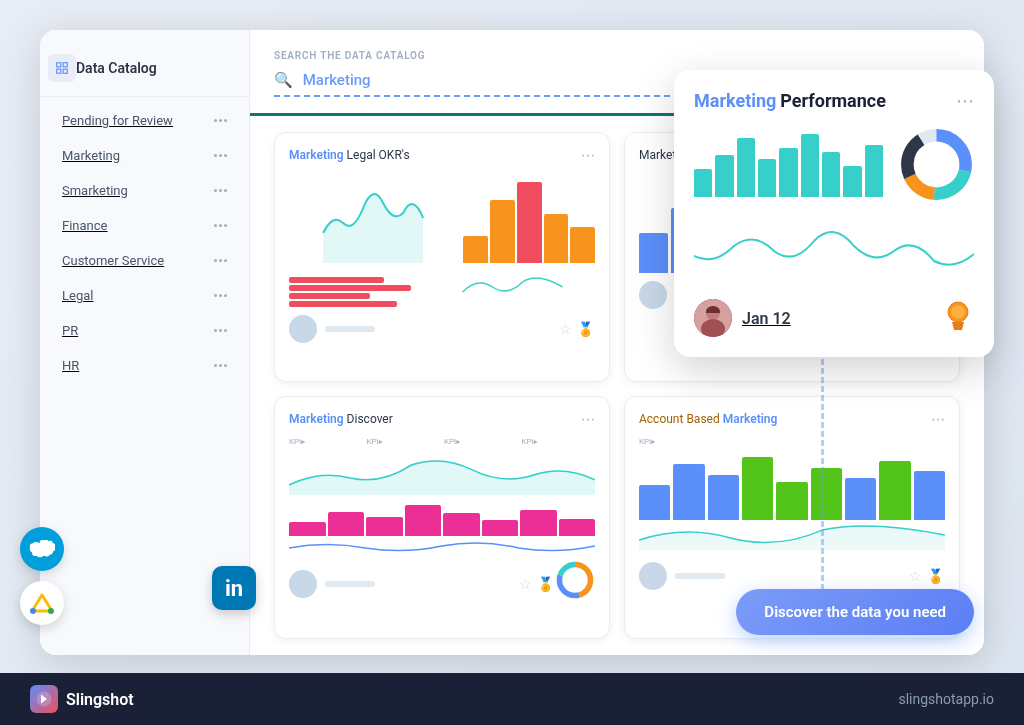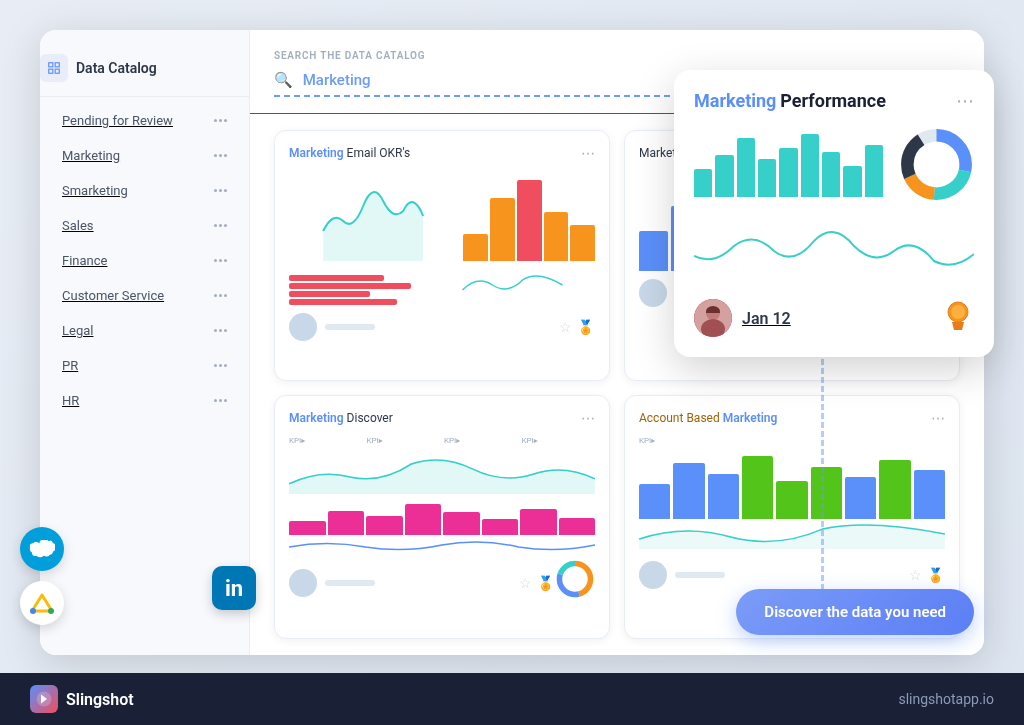--- a/index.html
+++ b/index.html
@@ -83,22 +83,21 @@
       min-width: 210px;
       background: #f8f9fc;
       border-right: 1px solid #e8edf3;
       display: flex;
       flex-direction: column;
       padding-top: 10px;
     }
     .sidebar-header {
       display: flex;
       align-items: center;
-      gap: 8px;
-      padding: 14px 0;
+      padding: 14px 8px;
       border-bottom: 1px solid #e8edf3;
       margin-bottom: 6px;
     }
     .sidebar-header-icon {
       width: 28px;
       height: 28px;
       background: #e8edf8;
       border-radius: 6px;
       display: flex;
       align-items: center;
@@ -143,21 +142,21 @@
       flex: 1;
       display: flex;
       flex-direction: column;
       background: white;
       overflow: hidden;
     }
 
     
     .search-bar {
       padding: 20px 24px 16px;
-      border-bottom: 1px solid #0f766e;
+      border-bottom: 3px solid #0f766e;
     }
     .search-label {
       font-size: 10px;
       font-weight: 600;
       color: #a0aec0;
       letter-spacing: 0.8px;
       margin-bottom: 10px;
       text-transform: uppercase;
     }
     .search-input-wrapper {
@@ -413,28 +412,20 @@
       </div>
       <div class="sidebar-item">
         <span class="sidebar-item-label">Smarketing</span>
         <div class="sidebar-dots">
           <span></span>
             <span></span>
             <span></span>
         </div>
       </div>
       <div class="sidebar-item">
-        <span class="sidebar-item-label">Sales</span>
-        <div class="sidebar-dots">
-          <span></span>
-            <span></span>
-            <span></span>
-        </div>
-      </div>
-      <div class="sidebar-item">
         <span class="sidebar-item-label">Finance</span>
         <div class="sidebar-dots">
           <span></span>
             <span></span>
             <span></span>
         </div>
       </div>
       <div class="sidebar-item">
         <span class="sidebar-item-label">Customer Service</span>
         <div class="sidebar-dots">
@@ -490,21 +481,21 @@
           </div>
         </div>
       </div>
 
       <div class="cards-grid">
 
         <div class="card">
           <div class="card-header">
             <div class="card-title">
               <span class="card-title-blue">Marketing</span>
-              <span> Email OKR's</span>
+              <span> Legal OKR's</span>
             </div>
             <span class="card-menu-btn">⋯</span>
           </div>
 
           <div style="display:flex; gap:6px; height:90px; overflow:hidden;">
 
             <svg width="55%" height="90" viewBox="0 0 100 90">
               <path d="M0,60 Q10,40 20,50 Q30,60 40,35 Q50,10 60,30 Q70,50 80,40 Q90,20 100,45" stroke="#36cfc9" stroke-width="2" fill="none"></path>
               <path d="M0,60 Q10,40 20,50 Q30,60 40,35 Q50,10 60,30 Q70,50 80,40 Q90,20 100,45 L100,90 L0,90Z" fill="rgba(54,207,201,0.15)"></path>
             </svg>

